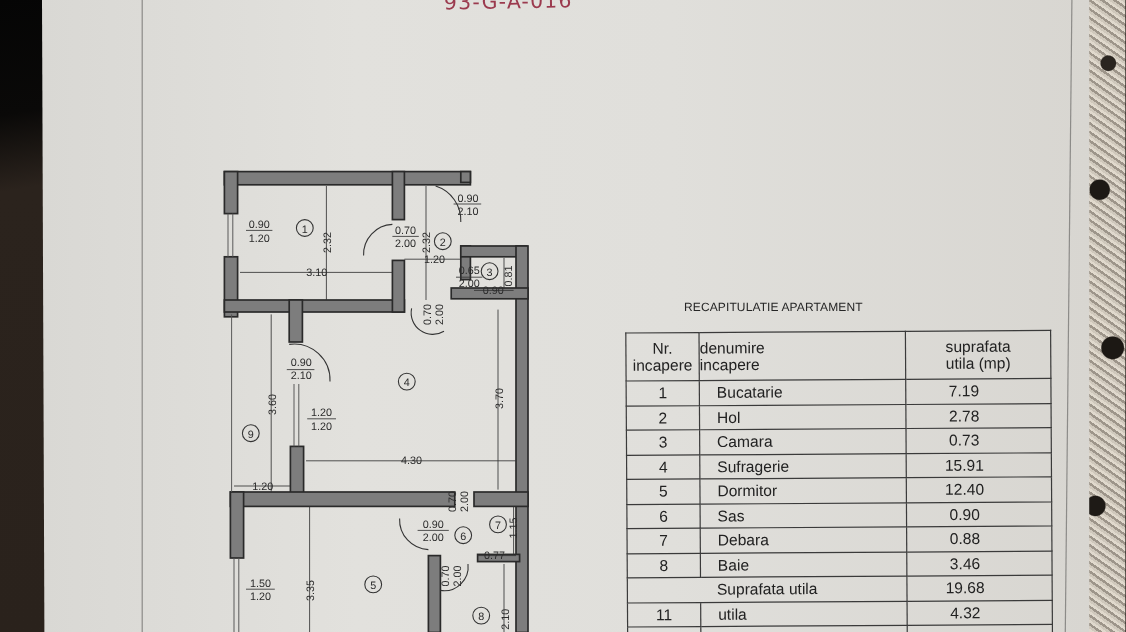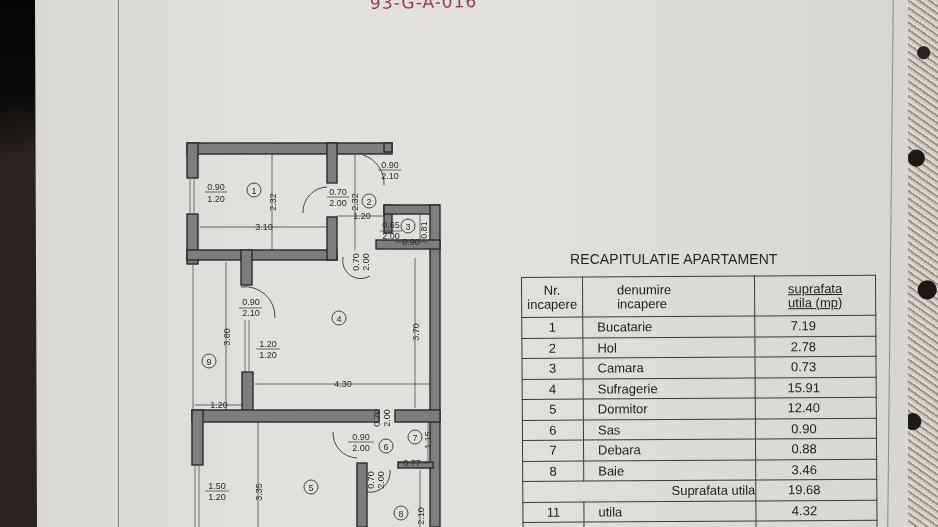--- a/index.html
+++ b/index.html
@@ -8,31 +8,31 @@
   .bg-right{position:absolute;right:0;top:0;width:36px;height:527px;background:
      radial-gradient(circle at 60% 10%,#2a2520 0 6px,transparent 7px),
      radial-gradient(circle at 40% 30%,#1d1915 0 8px,transparent 9px),
      radial-gradient(circle at 70% 55%,#1c1814 0 9px,transparent 10px),
      radial-gradient(circle at 30% 80%,#1e1a16 0 8px,transparent 9px),
      repeating-linear-gradient(35deg,#cfc8bc 0 2px,#9d958a 2px 4px,#e0d9cd 4px 6px);}
   .paper{position:absolute;left:35px;top:0;width:873px;height:527px;background:linear-gradient(90deg,#d9d8d4 0%,#e2e1dd 30%,#e0dfdb 60%,#d8d6d1 100%);clip-path:polygon(0 0,100% 0,100% 100%,2px 100%);}
   .fold{position:absolute;top:0;width:1px;height:527px;background:#8c8b88;}
   .stamp{position:absolute;left:370px;top:-8px;font-size:17px;color:#9b3a4e;font-family:"DejaVu Sans",sans-serif;letter-spacing:1px;transform:rotate(-1deg);}
   .plan{position:absolute;left:0;top:0;width:938px;height:527px;}
-  .tbl-title{position:absolute;left:570px;top:251px;font-size:14px;color:#262626;font-family:"Liberation Sans",sans-serif;letter-spacing:0.1px;}
+  .tbl-title{position:absolute;left:570px;top:251px;font-size:10px;color:#262626;font-family:"Liberation Sans",sans-serif;letter-spacing:0.1px;}
   table.recap{position:absolute;left:521px;top:277px;border-collapse:collapse;font-family:"Liberation Sans",sans-serif;font-size:13px;color:#222;transform:rotate(-0.35deg);transform-origin:left top;}
   table.recap td,table.recap th{border:1.4px solid #3a3a3a;padding:0;height:19.5px;line-height:17px;font-weight:normal;}
   table.recap th{height:39px;line-height:14px;}
   .c-nr{width:60px;text-align:center;margin-left:28px;}
   .c-name{width:157px;text-align:left;padding-left:14px!important;}
   .c-area{width:96px;text-align:center;padding-right:24px!important;}
   th.c-name{padding-left:0!important;}
   th .hdr{display:inline-block;text-align:left;}
-  th.c-area{text-align:center;padding-right:0!important;text-decoration:underline;}
-  .total-label{text-align:right;}
+  th.c-area{text-align:center;padding-right:0!important;}
+  .total-label{text-align:center;}
   .dim{font-family:"Liberation Sans",sans-serif;fill:#2c2c2c;font-size:9px;}
 </style>
 </head>
 <body>
 
 <div class="bg-left"></div>
 <div class="bg-right"></div>
 <div class="paper"></div>
 <div class="fold" style="left:118px"></div>
 <div class="fold" style="left:890px;transform:rotate(0.6deg)"></div>
@@ -185,21 +185,21 @@
 <div class="tbl-title">RECAPITULATIE APARTAMENT</div>
 
 <table class="recap">
   <thead>
     <tr>
       <th class="c-nr">
         <span>Nr.</span><br>
         <span>incapere</span>
       </th>
       <th class="c-name">
-        <span class="hdr" style="margin-left:34px">
+        <span class="hdr" style="">
           <span>denumire</span><br>
           <span>incapere</span>
         </span>
       </th>
       <th class="c-area">
         <span>suprafata</span><br>
         <span>utila (mp)</span>
       </th>
     </tr>
   </thead>

